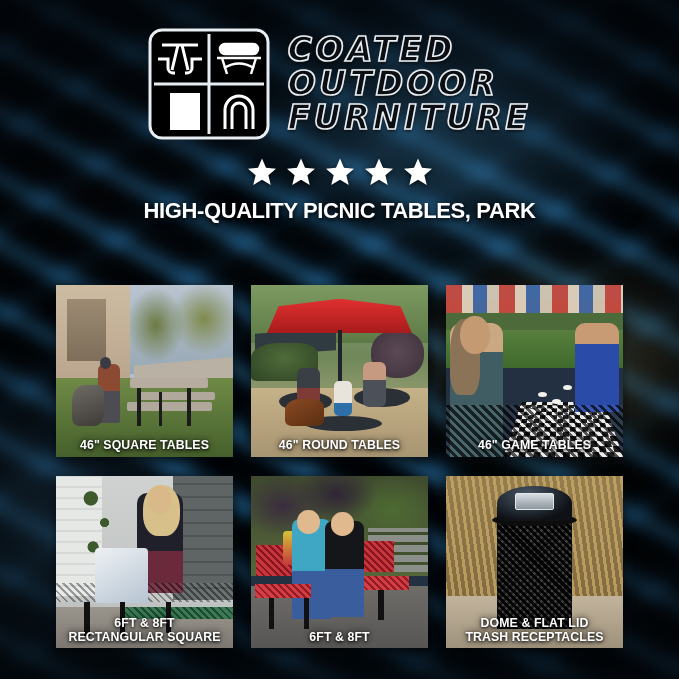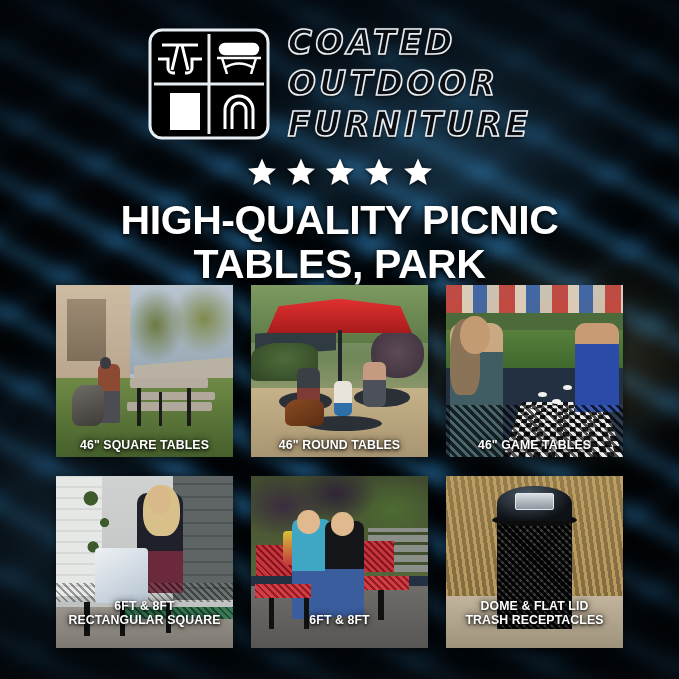--- a/index.html
+++ b/index.html
@@ -36,53 +36,53 @@
   #bg .vignette { position:absolute; inset:0;
     background:radial-gradient(ellipse 78% 72% at 50% 48%, rgba(0,0,0,0) 38%, rgba(0,0,0,.55) 100%); }
 
   
   #page { position:absolute; inset:0; }
 
   
   .logo-row { position:absolute; left:0; right:0; top:24px; height:120px;
     display:flex; align-items:center; justify-content:center; gap:18px; }
   .logo-mark { width:122px; height:112px; flex:0 0 auto; }
-  .logo-words { display:flex; flex-direction:column; gap:7px;
+  .logo-words { display:flex; flex-direction:column; gap:0;
     font-family:"DejaVu Sans", sans-serif; font-weight:bold; font-style:italic;
     font-size:33px; letter-spacing:3.5px; line-height:1.03;
     color:#0b0f13;
     -webkit-text-stroke:1.6px #e9eef2;
     text-shadow:0 0 2px rgba(255,255,255,.55), 0 2px 3px rgba(0,0,0,.85);
   }
 
   
   .stars { position:absolute; left:0; right:0; top:155px; height:34px;
     display:flex; align-items:center; justify-content:center; gap:9px; }
   .star { width:30px; height:30px; color:#ffffff; display:block;
     filter:drop-shadow(0 1px 2px rgba(0,0,0,.8)); }
 
   
   .headline { position:absolute; left:40px; right:40px; top:199px;
     text-align:center; color:#ffffff; font-weight:bold;
-    font-size:41px; line-height:1.07; letter-spacing:-0.4px;
+    font-size:22px; line-height:1.07; letter-spacing:-0.4px;
     text-shadow:0 2px 4px rgba(0,0,0,.92), 0 0 12px rgba(0,0,0,.6); }
   .headline .l2 { display:block; }
 
   
   .grid { position:absolute; left:56px; top:285px; width:567px;
     display:grid; grid-template-columns:repeat(3, 1fr); gap:19px 18px; }
   .tile { position:relative; height:172px; overflow:hidden;
     box-shadow:0 3px 10px rgba(0,0,0,.55); background:#223042; }
   .tile .photo { position:absolute; inset:0; }
   .tile .cap { position:absolute; left:2px; right:2px; bottom:5px;
     text-align:center; color:#fff; font-weight:bold; font-size:12.3px;
     line-height:1.08; letter-spacing:.1px;
     text-shadow:0 1px 3px rgba(0,0,0,.95), 0 0 7px rgba(0,0,0,.85); }
   .tile .cap .l2 { display:block; }
-  .tile.r2 .cap { bottom:21px; }
+  .tile.r2 .cap { bottom:4px; }
 
   
   .sky { position:absolute; inset:0; }
 
   
   .t1 .grnd { position:absolute; left:0; right:0; bottom:0; height:46%;
     background:linear-gradient(180deg,#6f8a46,#46602c); }
   .t1 .bldg { position:absolute; left:0; top:0; width:42%; height:60%;
     background:linear-gradient(180deg,#cdbba2,#b8a48c); }
   .t1 .door { position:absolute; left:6%; top:8%; width:22%; height:36%;

